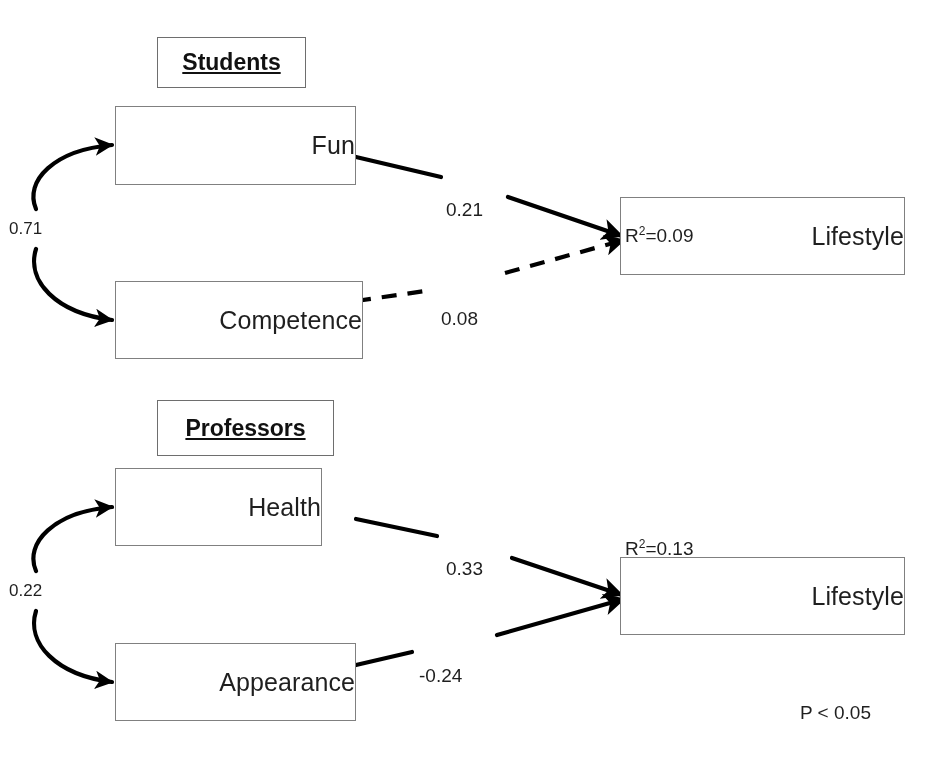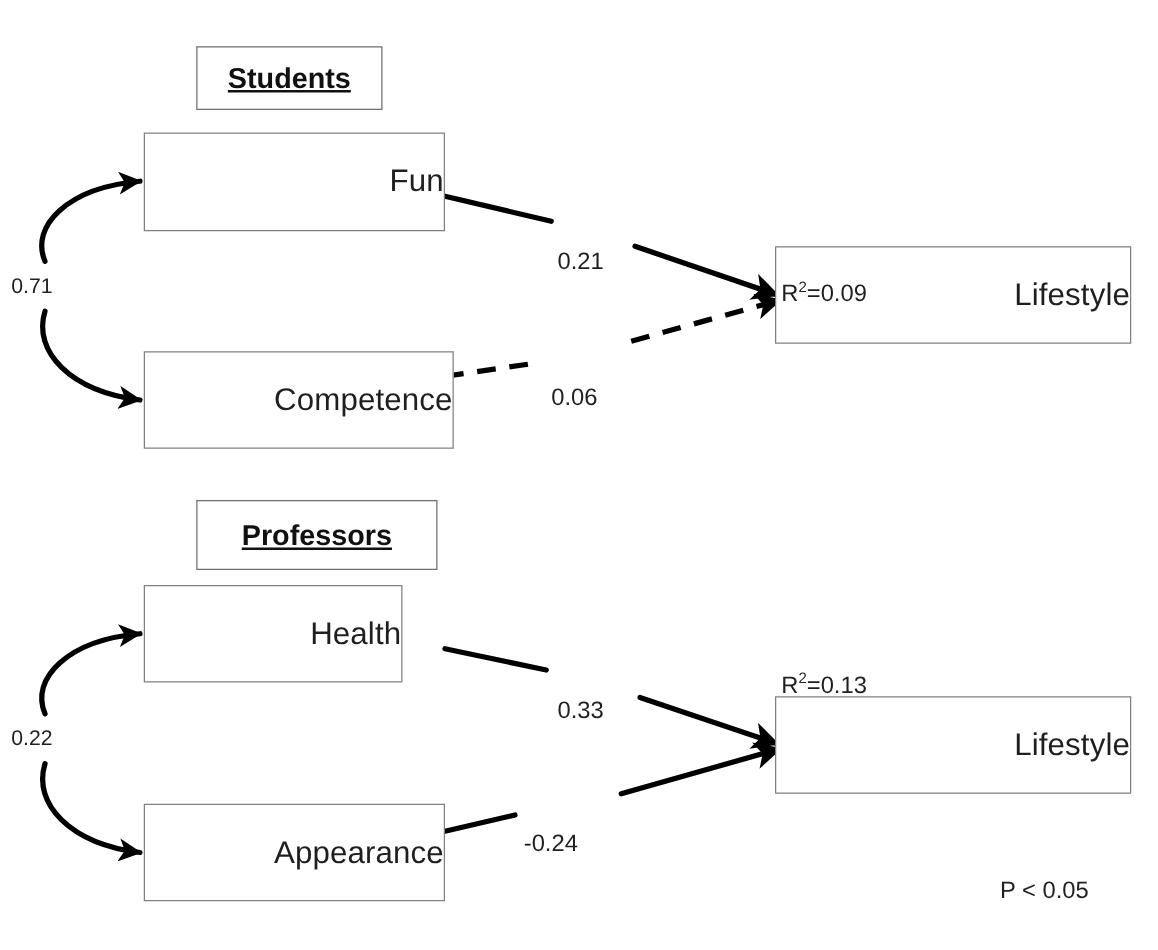--- a/index.html
+++ b/index.html
@@ -154,23 +154,23 @@
   <div class="node-box" style="left:620px; top:197px; width:285px; height:78px;">
     <span class="node-label">Lifestyle</span>
   </div>
 
   <div class="r2-label" style="left:625px; top:179px;margin-top:47px;"><span>R</span><sup>2</sup><span>=0.09</span></div>
 
   <div class="corr-label" style="left:9px; top:220px;">0.71</div>
 
   <div class="edge-label" style="left:446px; top:179px;">0.21</div>
 
-  <div class="edge-label" style="left:441px; top:288px;">0.06</div>
+  <div class="edge-label" style="left:441px; top:288px;">0.08</div>
 
-  <div class="group-box" style="left:157px; top:400px; width:193px; height:56px;">
+  <div class="group-box" style="left:157px; top:400px; width:177px; height:56px;">
     <span class="group-label">Professors</span>
   </div>
 
   <div class="node-box" style="left:115px; top:468px; width:207px; height:78px;">
     <span class="node-label">Health</span>
   </div>
 
   <div class="node-box" style="left:115px; top:643px; width:241px; height:78px;">
     <span class="node-label">Appearance</span>
   </div>

